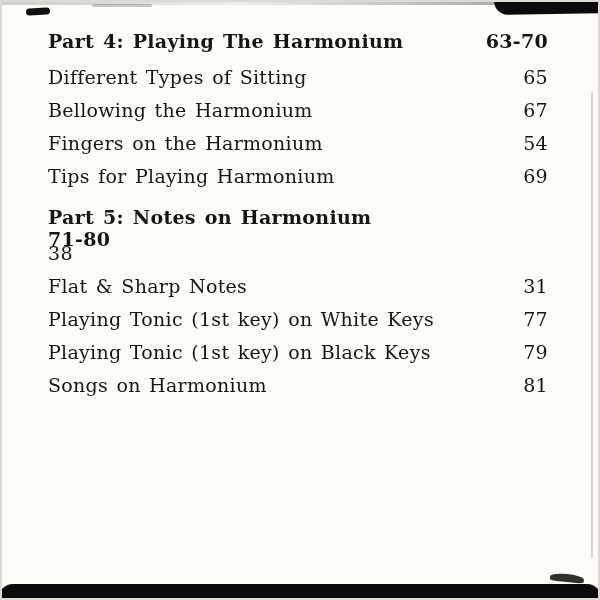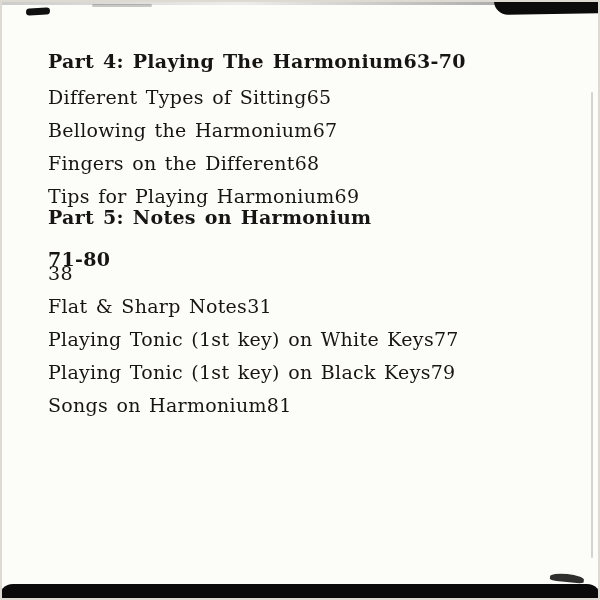--- a/index.html
+++ b/index.html
@@ -86,41 +86,41 @@
   }
   
   #toc {
     position: absolute;
     top: 28px;
     left: 46px;
     right: 50px;
   }
   .toc-row {
     display: flex;
+    justify-content: space-between;
     align-items: baseline;
     height: 33px;
     font-size: 19px;
     letter-spacing: 0.3px;
     word-spacing: 2px;
   }
   .toc-row.heading {
     font-weight: bold;
     height: 36px;
   }
   .toc-row.space-before {
     margin-top: 8px;
     flex-direction: column;
   }
   .toc-title {
     white-space: nowrap;
   }
   .toc-page {
     white-space: nowrap;
     text-align: right;
-    margin-top: 20px;
   }
   .toc-row.mixed .toc-title {
     font-weight: normal;
   }
   .toc-row.mixed .toc-page {
     font-weight: normal;
   }
 </style>
 </head>
 <body>
@@ -146,22 +146,22 @@
       <span class="toc-title">Different Types of Sitting</span>
       <span class="toc-page">65</span>
     </div>
 
     <div class="toc-row">
       <span class="toc-title">Bellowing the Harmonium</span>
       <span class="toc-page">67</span>
     </div>
 
     <div class="toc-row">
-      <span class="toc-title">Fingers on the Different</span>
-      <span class="toc-page">68</span>
+      <span class="toc-title">Fingers on the Harmonium</span>
+      <span class="toc-page">54</span>
     </div>
 
     <div class="toc-row">
       <span class="toc-title">Tips for Playing Harmonium</span>
       <span class="toc-page">69</span>
     </div>
 
     <div class="toc-row heading space-before">
       <span class="toc-title">Part 5: Notes on Harmonium</span>
       <span class="toc-page">71-80</span>

